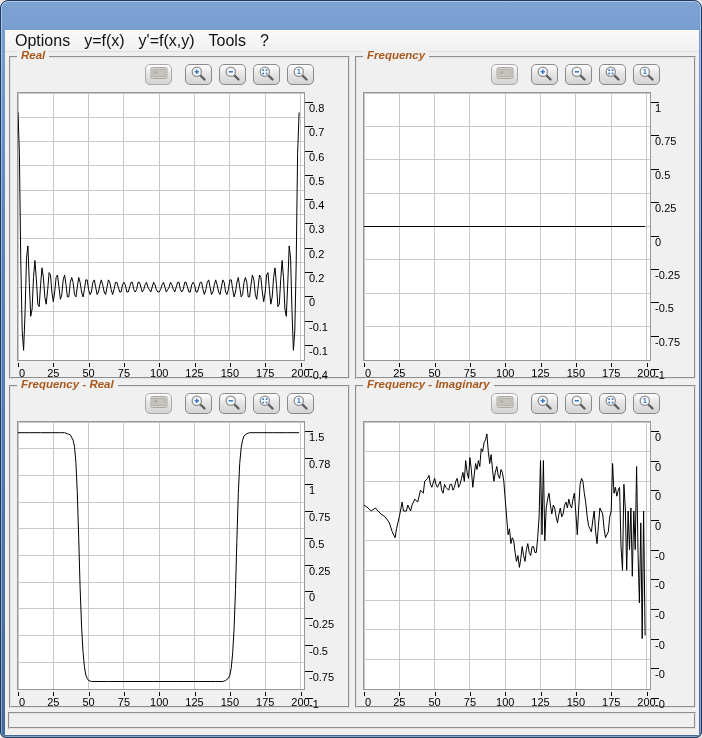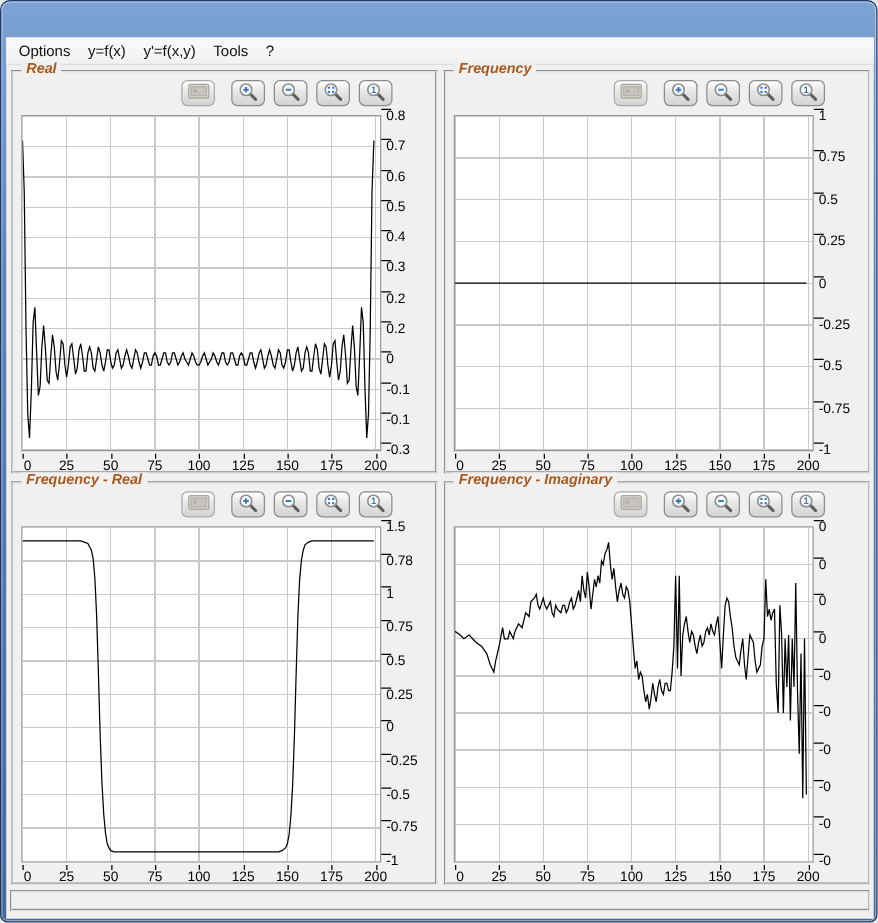--- a/index.html
+++ b/index.html
@@ -26,37 +26,37 @@
     box-shadow:0 1px 0 rgba(30,50,80,.65);}
   .glyph-max{position:absolute;left:8px;top:5px;width:10px;height:8px;border:1px solid #fff;
     border-top:3px solid #fff;box-shadow:0 1px 1px rgba(30,50,80,.6);}
   .glyph-close{position:absolute;left:0;top:2px;width:100%;text-align:center;color:#fff;
     font-size:12px;font-weight:bold;text-shadow:0 1px 1px rgba(60,10,5,.8);}
   
   .client{position:absolute;left:4px;top:29px;width:694px;height:705px;background:#f0f0f0;}
   .menubar{position:absolute;left:0;top:0;width:100%;height:22px;
     background:linear-gradient(#fafafa,#f1f1f1);border-bottom:1px solid #dcdcdc;
     display:flex;align-items:center;padding-left:3px;box-sizing:border-box;}
-  .mitem{font-size:12px;color:#111;padding:1px 7px;cursor:default;}
+  .mitem{font-size:16px;color:#111;padding:1px 7px;cursor:default;}
   
   .panel{position:absolute;width:341px;height:323px;border:2px groove #e2e2e2;
     box-sizing:border-box;background:#f0f0f0;}
   #p0{left:4px;top:26px}  #p1{left:350px;top:26px}
   #p2{left:4px;top:355px} #p3{left:350px;top:355px}
   .ptitle{position:absolute;top:-9px;left:6px;margin:0;padding:0 4px;background:#f0f0f0;
     font:italic bold 11.5px "Liberation Sans",sans-serif;color:#a9581c;}
   .toolbar{position:absolute;top:6px;right:34px;display:flex;gap:7px;}
   .tbtn{width:27px;height:21px;padding:0;display:flex;align-items:center;justify-content:center;
     border:1px solid #8a8a8a;border-radius:5px;cursor:default;
     background:linear-gradient(#fefefe,#e6e6e6 45%,#d3d3d3 100%);
     box-shadow:inset 0 1px 0 #fff;}
   .tbtn.disabled{border-color:#aaa;}
   .plot{position:absolute;left:6px;top:34px;width:288px;height:269px;box-sizing:border-box;
     background:#fff;border:1px solid #979797;}
-  .ylabels{position:absolute;left:294px;top:29px;width:44px;height:267px;}
+  .ylabels{position:absolute;left:294px;top:44px;width:44px;height:267px;}
   .xlabels{position:absolute;left:7px;top:303px;width:286px;height:16px;}
   .yt{position:absolute;left:0;height:0;}
   .yt i{position:absolute;left:0;top:0;width:8px;height:1px;background:#000;}
   .yt b{position:absolute;left:4px;top:1px;font-weight:normal;font-style:normal;
     font-size:11px;line-height:11px;white-space:nowrap;color:#000;}
   .xt{position:absolute;top:0;width:0;}
   .xt i{position:absolute;left:0;top:2px;width:1px;height:4px;background:#000;}
   .xt b{position:absolute;top:7px;left:0;transform:translateX(-50%);font-weight:normal;
     font-style:normal;font-size:11px;line-height:11px;white-space:nowrap;color:#000;}
   .xt.first b{transform:none;left:1px;}
@@ -194,21 +194,21 @@
           <div class="yt" style="top: 218.5px;">
             <i></i>
             <b>-0.1</b>
           </div>
           <div class="yt" style="top: 242.7px;">
             <i></i>
             <b>-0.1</b>
           </div>
           <div class="yt" style="top: 267px;">
             <i></i>
-            <b>-0.3</b>
+            <b>-0.4</b>
           </div>
         </div>
       <div class="xlabels">
           <div class="xt first" style="left: 0px;">
             <i></i>
             <b>0</b>
           </div>
           <div class="xt" style="left: 35.3px;">
             <i></i>
             <b>25</b>

